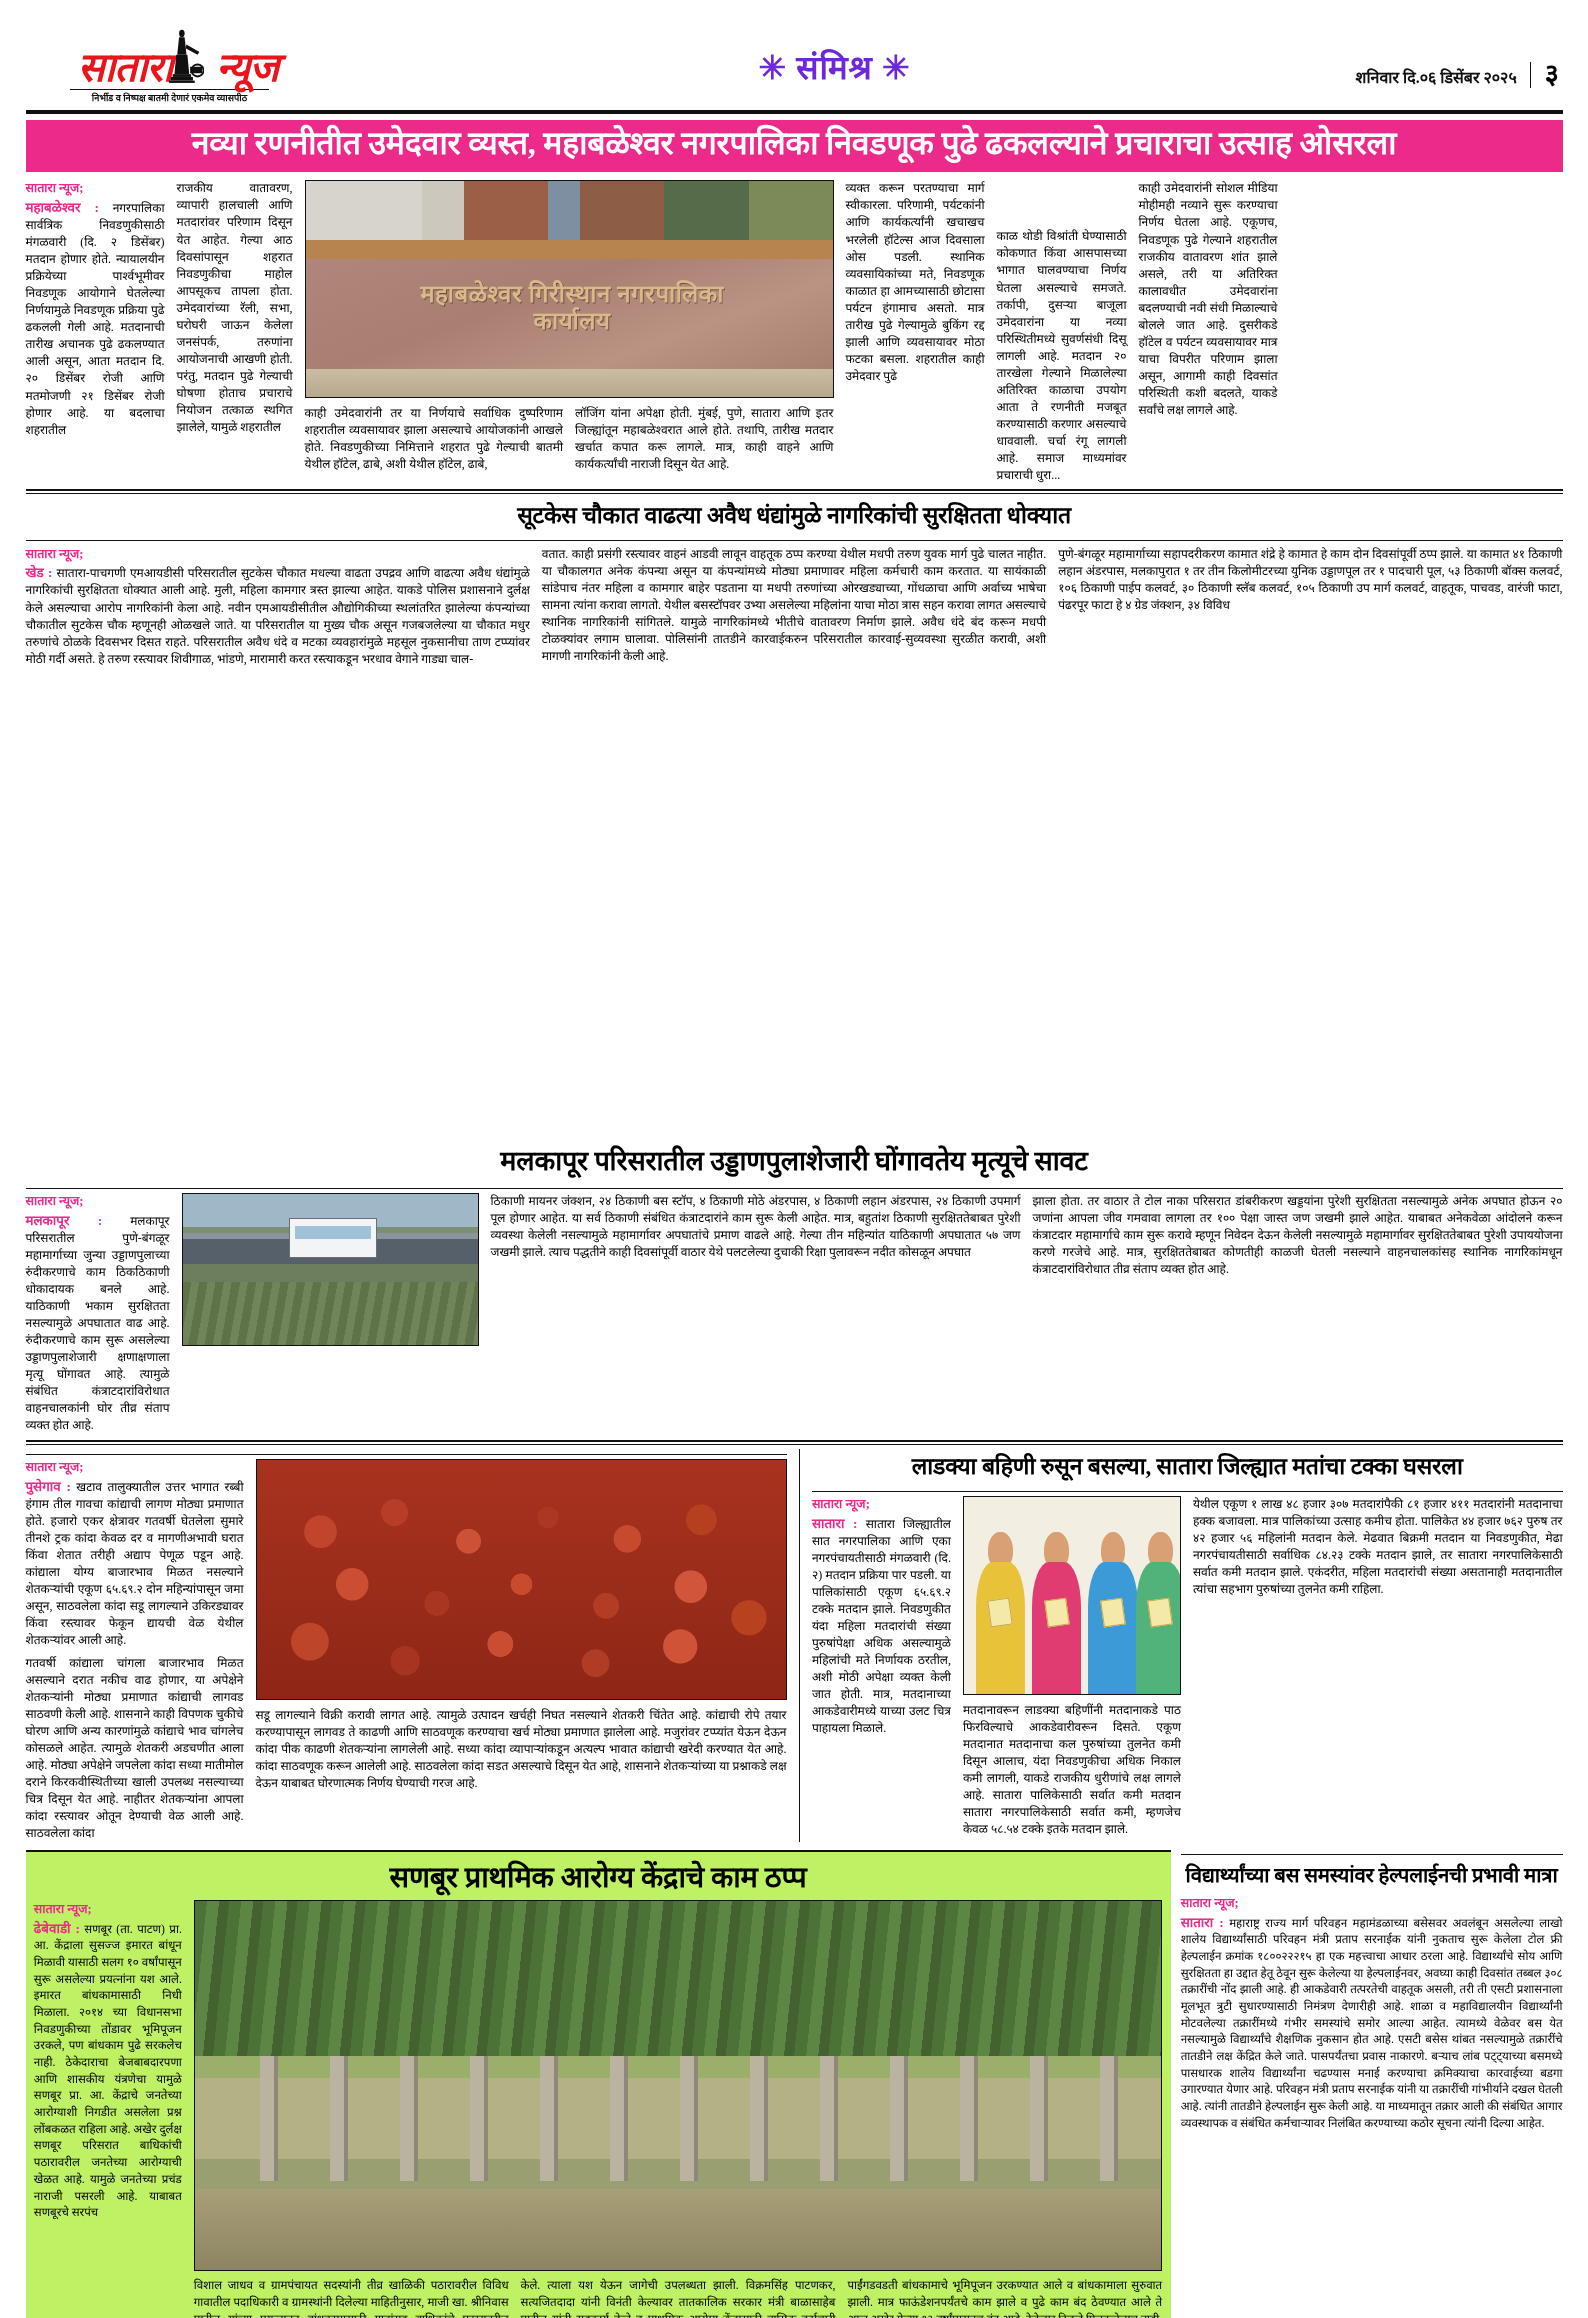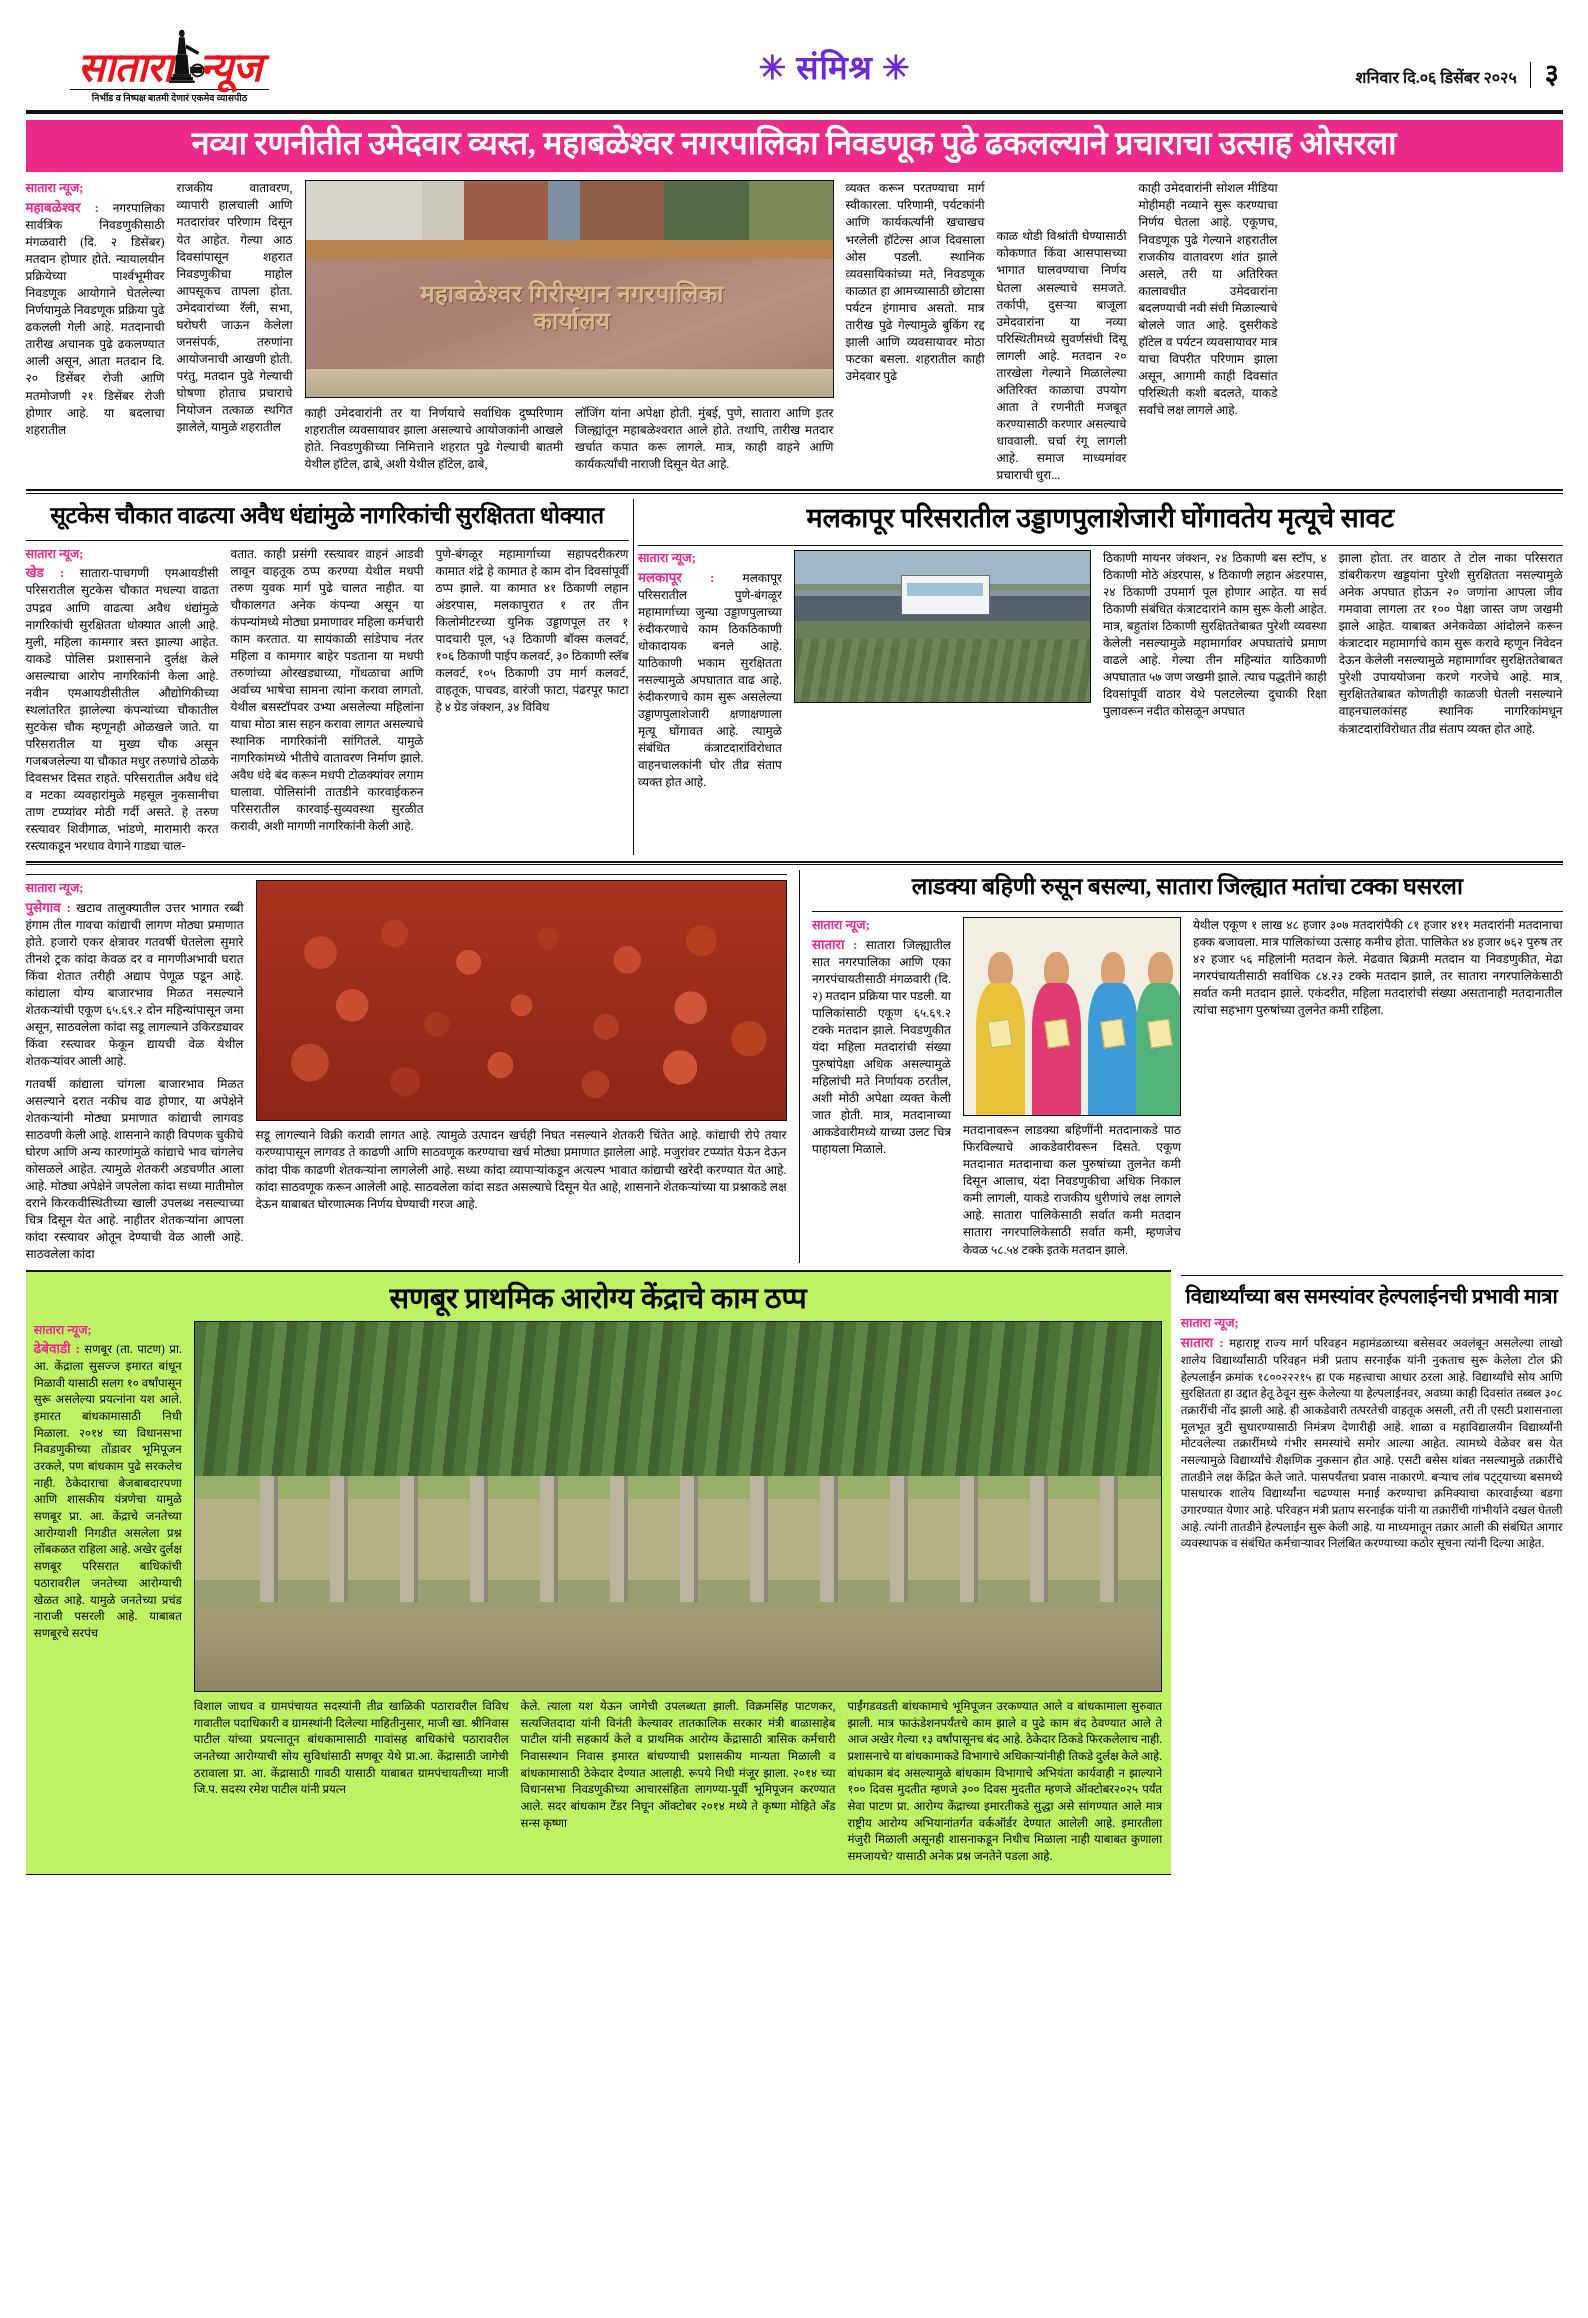--- a/index.html
+++ b/index.html
@@ -41,20 +41,21 @@
     height: 56px;
   }
   .logo-word {
     font-family: "Liberation Serif", serif;
     font-weight: bold;
     font-size: 40px;
     color: #e8151d;
     font-style: italic;
     letter-spacing: -0.9px;
     line-height: 1;
+    margin-left: 17px;
   }
   .logo-statue {
     width: 36px;
     height: 60px;
     margin: 0 -4.6px;
     position: relative;
     z-index: 3;
   }
   .logo-underline {
     width: 199px;
@@ -294,21 +295,21 @@
     <div class="col" style="flex:0 0 130px;margin-top:48px;">
       <p>काळ थोडी विश्रांती घेण्यासाठी कोकणात किंवा आसपासच्या भागात घालवण्याचा निर्णय घेतला असल्याचे समजते. तर्कापी, दुसऱ्या बाजूला उमेदवारांना या नव्या परिस्थितीमध्ये सुवर्णसंधी दिसू लागली आहे. मतदान २० तारखेला गेल्याने मिळालेल्या अतिरिक्त काळाचा उपयोग आता ते रणनीती मजबूत करण्यासाठी करणार असल्याचे धाववाली. चर्चा रंगू लागली आहे. समाज माध्यमांवर प्रचाराची धुरा...</p>
     </div>
     <div class="col" style="flex:0 0 139px;">
       <p>काही उमेदवारांनी सोशल मीडिया मोहीमही नव्याने सुरू करण्याचा निर्णय घेतला आहे. एकूणच, निवडणूक पुढे गेल्याने शहरातील राजकीय वातावरण शांत झाले असले, तरी या अतिरिक्त कालावधीत उमेदवारांना बदलण्याची नवी संधी मिळाल्याचे बोलले जात आहे. दुसरीकडे हॉटेल व पर्यटन व्यवसायावर मात्र याचा विपरीत परिणाम झाला असून, आगामी काही दिवसांत परिस्थिती कशी बदलते, याकडे सर्वांचे लक्ष लागले आहे.</p>
     </div>
   </div>
 
   <div class="hr-double"></div>
 
-  <div style="display:flex; gap:4px;">
+  <div style="display:flex; gap:20px;flex-direction:column;">
 
     <div style="flex:0 0 603px;">
       <div class="subhead">सूटकेस चौकात वाढत्या अवैध धंद्यांमुळे नागरिकांची सुरक्षितता धोक्यात</div>
       <div class="hr-single"></div>
       <div class="cols">
         <div class="col">
           <p><span class="byline">सातारा न्यूज;</span><br>
           <span class="byline2">खेड :</span>
           <span>सातारा-पाचगणी एमआयडीसी परिसरातील सुटकेस चौकात मधल्या वाढता उपद्रव आणि वाढत्या अवैध धंद्यांमुळे नागरिकांची सुरक्षितता धोक्यात आली आहे. मुली, महिला कामगार त्रस्त झाल्या आहेत. याकडे पोलिस प्रशासनाने दुर्लक्ष केले असल्याचा आरोप नागरिकांनी केला आहे. नवीन एमआयडीसीतील औद्योगिकीच्या स्थलांतरित झालेल्या कंपन्यांच्या चौकातील सुटकेस चौक म्हणूनही ओळखले जाते. या परिसरातील या मुख्य चौक असून गजबजलेल्या या चौकात मधुर तरुणांचे ठोळके दिवसभर दिसत राहते. परिसरातील अवैध धंदे व मटका व्यवहारांमुळे महसूल नुकसानीचा ताण टप्प्यांवर मोठी गर्दी असते. हे तरुण रस्त्यावर शिवीगाळ, भांडणे, मारामारी करत रस्त्याकडून भरधाव वेगाने गाड्या चाल-</span></p>
         </div>

